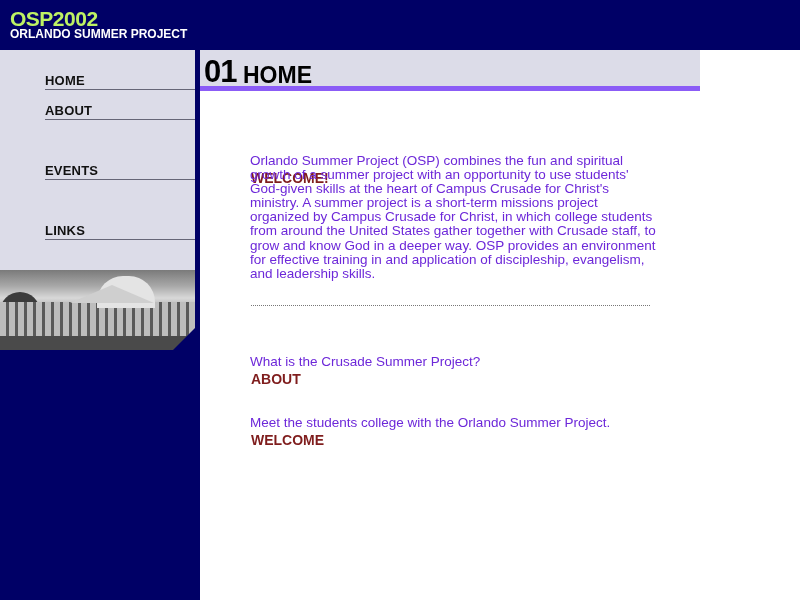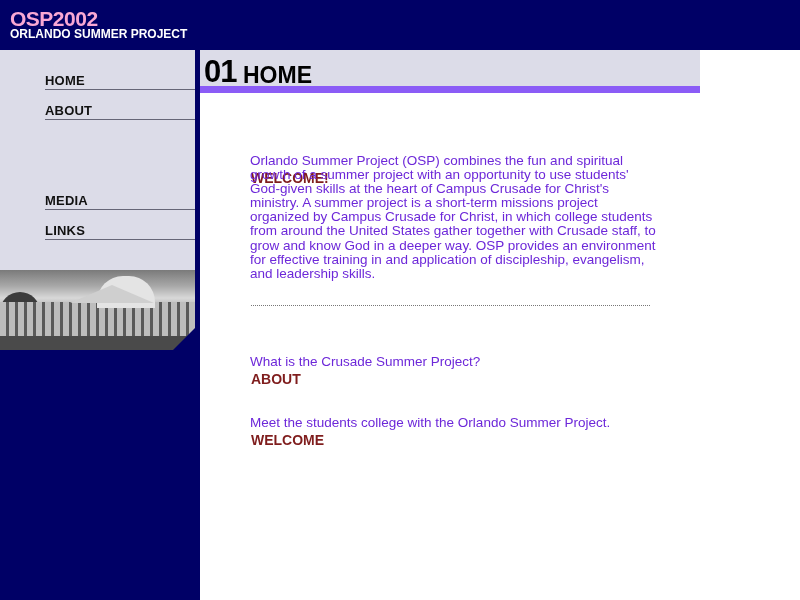--- a/index.html
+++ b/index.html
@@ -1,51 +1,51 @@
 <!DOCTYPE html>
 <html><head>
 <meta charset="utf-8">
 <style>
   html,body{margin:0;padding:0;}
   body{width:800px;height:600px;position:relative;background:#ffffff;overflow:hidden;font-family:"Liberation Sans",sans-serif;}
   .header{position:absolute;left:0;top:0;width:800px;height:50px;background:#000066;}
-  .logo-title{position:absolute;left:10px;top:8px;font-size:21px;font-weight:bold;color:#f9a8d4;letter-spacing:-0.5px;line-height:22px;}
+  .logo-title{position:absolute;left:10px;top:8px;font-size:21px;font-weight:bold;color:#bef264;letter-spacing:-0.5px;line-height:22px;}
   .logo-sub{position:absolute;left:10px;top:29px;font-size:12px;font-weight:bold;color:#ffffff;line-height:11px;}
   .sidebar{position:absolute;left:0;top:50px;width:195px;height:550px;background:#000066;}
   .nav-area{position:absolute;left:0;top:0;width:195px;height:220px;background:#dcdce8;}
   .nav-item{position:absolute;left:45px;width:150px;height:17px;border-bottom:1px solid #666677;font-size:13px;font-weight:bold;color:#111111;line-height:17px;cursor:pointer;letter-spacing:0.2px;}
   .photo{position:absolute;left:0;top:220px;width:195px;height:80px;background:linear-gradient(180deg,#7a7a7a 0%,#a8a8a8 20%,#d8d8d8 35%,#9a9a9a 55%,#505050 80%,#6a6a6a 100%);overflow:hidden;}
   .photo .dome{position:absolute;left:97px;top:6px;width:58px;height:32px;background:#e4e4e4;border-radius:26px 26px 0 0;}
   .photo .roof{position:absolute;left:70px;top:15px;width:0;height:0;border-left:42px solid transparent;border-right:42px solid transparent;border-bottom:18px solid #cfcfcf;}
   .photo .wing{position:absolute;left:0;top:32px;width:195px;height:34px;background:repeating-linear-gradient(90deg,#bdbdbd 0 6px,#5a5a5a 6px 9px);}
   .photo .trees{position:absolute;left:0;top:22px;width:40px;height:58px;background:#3c3c3c;border-radius:20px 20px 0 0;}
   .photo .ground{position:absolute;left:0;top:66px;width:195px;height:14px;background:#4a4a4a;}
   .photo .corner{position:absolute;right:0;bottom:0;width:0;height:0;border-left:22px solid transparent;border-bottom:22px solid #000066;}
   .vbar{position:absolute;left:195px;top:50px;width:5px;height:550px;background:#000066;}
-  .title-band{position:absolute;left:200px;top:50px;width:500px;height:36px;background:#dcdce8;border-bottom:7px solid #8b5cf6;}
+  .title-band{position:absolute;left:200px;top:50px;width:500px;height:36px;background:#dcdce8;border-bottom:5px solid #8b5cf6;}
   .title-num{position:absolute;left:4px;top:6px;font-size:31px;font-weight:bold;color:#000000;line-height:31px;letter-spacing:-1px;}
   .title-text{position:absolute;left:43px;top:14px;font-size:23px;font-weight:bold;color:#000000;line-height:23px;}
   .h{position:absolute;left:251px;font-size:14px;font-weight:bold;color:#7f1d1d;line-height:16px;margin-top:41px;}
   .p{position:absolute;left:250px;width:410px;font-size:13.5px;color:#6d28d9;line-height:14.1px;}
   .divider{position:absolute;left:251px;top:305px;width:399px;height:0;border-top:1px dotted #777777;}
   .link{cursor:pointer;}
 </style>
 </head>
 <body>
 
 <div class="header">
   <div class="logo-title link">OSP2002</div>
   <div class="logo-sub">ORLANDO SUMMER PROJECT</div>
 </div>
 
 <div class="sidebar">
   <div class="nav-area">
     <div class="nav-item" style="top:22px;">HOME</div>
     <div class="nav-item" style="top:52px;">ABOUT</div>
-    <div class="nav-item" style="top:142px;">MEDIA</div>
+    <div class="nav-item" style="top:112px;">EVENTS</div>
     <div class="nav-item" style="top:172px;">LINKS</div>
   </div>
   <div class="photo">
     <div class="trees"></div>
     <div class="wing"></div>
     <div class="dome"></div>
     <div class="roof"></div>
     <div class="ground"></div>
     <div class="corner"></div>
   </div>

